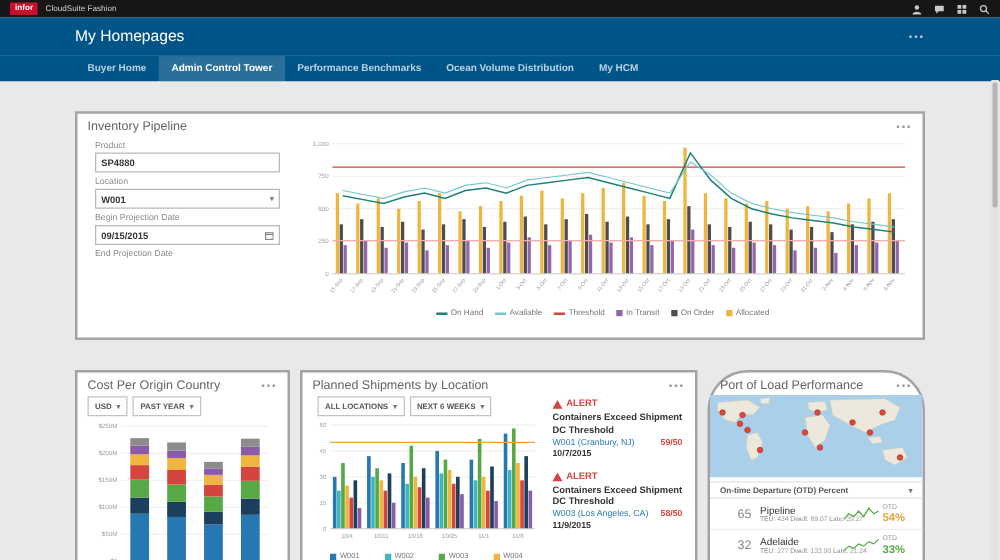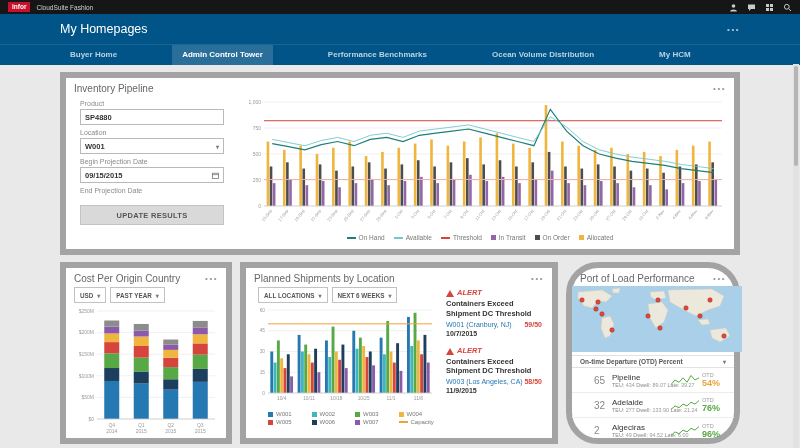--- a/index.html
+++ b/index.html
@@ -16,28 +16,28 @@
 
   
   .header{background:#005487;height:30px;}
   .header .inner{display:flex;align-items:center;justify-content:space-between;height:100%;}
   .page-title{font-size:12.5px;font-weight:400;color:#fff;margin:0;}
   .ell{color:#9a9a9a;font-size:8px;letter-spacing:1.5px;cursor:pointer;user-select:none;}
   .ell.light{color:#a9c8da;}
 
   
   .tabbar{background:#005487;height:20px;border-top:1px solid rgba(255,255,255,0.10);}
-  .tabs{display:flex;height:100%;gap:45px;}
+  .tabs{display:flex;height:100%;}
   .tab{padding:0 10px;line-height:20px;font-size:8px;font-weight:700;color:#b9d2e2;cursor:pointer;white-space:nowrap;}
   .tab.active{background:rgba(255,255,255,0.16);color:#fff;}
 
   
   .content{padding-top:7px;}
   .row{display:flex;gap:8px;margin-top:7px;}
-  .card{background:#fff;border:6px solid #a3a3a3;box-sizing:border-box;}
+  .card{background:#fff;border:2px solid #a3a3a3;box-sizing:border-box;margin-top:17px;}
   .card-head{display:flex;justify-content:space-between;align-items:center;padding:5px 8px 2px;}
   .card-title{font-size:10px;color:#666;}
 
   
   .card-inventory{height:183px;width:680px;}
   .inv-body{display:flex;padding:0 8px;}
   .inv-form{width:148px;padding:0 10px 0 6px;}
   .f-label{font-size:7px;color:#8a8a8a;margin:4px 0 2px;}
   .f-input{display:flex;align-items:center;justify-content:space-between;height:14px;border:1px solid #b9b9b9;background:#fff;padding:0 4px;font-size:7.5px;color:#333;font-weight:700;cursor:text;}
   .caret{font-size:6px;color:#777;}
@@ -56,21 +56,21 @@
   .card-cost{width:172px;height:182px;}
   .cost-chart{display:block;margin:0 auto;}
 
   
   .card-ship{width:318px;height:182px;}
   .ship-body{display:flex;}
   .ship-left{width:192px;padding-left:4px;}
   .ship-legend{display:grid;grid-template-columns:repeat(4,1fr);gap:2px 4px;font-size:6px;color:#777;padding:2px 4px 0 18px;}
   .alerts{flex:1;padding:2px 10px 0 4px;}
   .alert{margin-bottom:9px;}
-  .alert-head{display:flex;align-items:flex-end;gap:3px;color:#d6453d;font-weight:700;font-size:7.5px;font-style:italic;}
+  .alert-head{display:flex;align-items:flex-end;gap:3px;color:#d6453d;font-weight:700;font-size:7.5px;}
   .tri{width:0;height:0;border-left:4px solid transparent;border-right:4px solid transparent;border-bottom:7px solid #d6453d;}
   .alert-msg{font-size:7.5px;font-weight:700;color:#333;margin:2px 0;line-height:1.3;}
   .alert-row{display:flex;justify-content:space-between;font-size:7px;align-items:center;}
   .alert-link{color:#2678b2;cursor:pointer;}
   .alert-ratio{color:#d6453d;font-weight:700;}
   .alert-date{font-size:7px;font-weight:700;color:#333;margin-top:2px;}
 
   
   .card-port{width:174px;height:182px;border-radius:32px;}
   .map{display:block;margin:0 auto;cursor:pointer;}
@@ -157,21 +157,20 @@
             </div>
           <div class="f-label">Begin Projection Date</div>
           <div class="f-input">
               <span>09/15/2015</span>
               <svg width="7" height="7" viewBox="0 0 7 7">
                 <rect x="0.5" y="1.2" width="6" height="5.3" fill="none" stroke="#777" stroke-width="0.8"></rect>
                 <line x1="0.5" y1="2.6" x2="6.5" y2="2.6" stroke="#777" stroke-width="0.8"></line>
               </svg>
             </div>
           <div class="f-label">End Projection Date</div>
-          <button class="update">UPDATE RESULTS</button>
         </div>
         <div class="inv-chart">
           <svg width="492" height="140">
               <line x1="30" x2="488" y1="110" y2="110" stroke="#e6e6e6" stroke-width="0.6"></line>
               <text x="27" y="111.7" text-anchor="end" font-size="5" fill="#9b9b9b">0</text>
               <line x1="30" x2="488" y1="84" y2="84" stroke="#e6e6e6" stroke-width="0.6"></line>
               <text x="27" y="85.7" text-anchor="end" font-size="5" fill="#9b9b9b">250</text>
               <line x1="30" x2="488" y1="58" y2="58" stroke="#e6e6e6" stroke-width="0.6"></line>
               <text x="27" y="59.7" text-anchor="end" font-size="5" fill="#9b9b9b">500</text>
               <line x1="30" x2="488" y1="32" y2="32" stroke="#e6e6e6" stroke-width="0.6"></line>
@@ -589,21 +588,21 @@
           <span class="rank">32</span>
           <span class="pinfo">
             <div class="pcity">Adelaide</div>
             <div class="pstats"><b>TEU:</b> <span>277</span> <b>Dwell:</b> <span>133.90</span> <b>Late:</b> <span>21.24</span></div>
           </span>
           <svg class="spark" width="30" height="12">
               <polyline points="1.0,10.5 5.0,6.9 9.0,8.7 13.0,5.1 17.0,6.9 21.0,3.3 25.0,5.1 29.0,1.5" fill="none" stroke="#56a944" stroke-width="1"></polyline>
             </svg>
           <span class="potd">
             <div class="lbl">OTD</div>
-            <div class="val" style="color: rgb(86, 169, 68);">76%</div>
+            <div class="val" style="color: rgb(86, 169, 68);">33%</div>
           </span>
         </div>
         <div class="prow" style="border-bottom:none;">
           <span class="rank">2</span>
           <span class="pinfo">
             <div class="pcity">Algeciras</div>
             <div class="pstats"><b>TEU:</b> <span>49</span> <b>Dwell:</b> <span>94.52</span> <b>Late:</b> <span>6.00</span></div>
           </span>
           <svg class="spark" width="30" height="12">
               <polyline points="1.0,10.5 5.0,6.9 9.0,8.7 13.0,5.1 17.0,6.9 21.0,3.3 25.0,5.1 29.0,1.5" fill="none" stroke="#56a944" stroke-width="1"></polyline>

